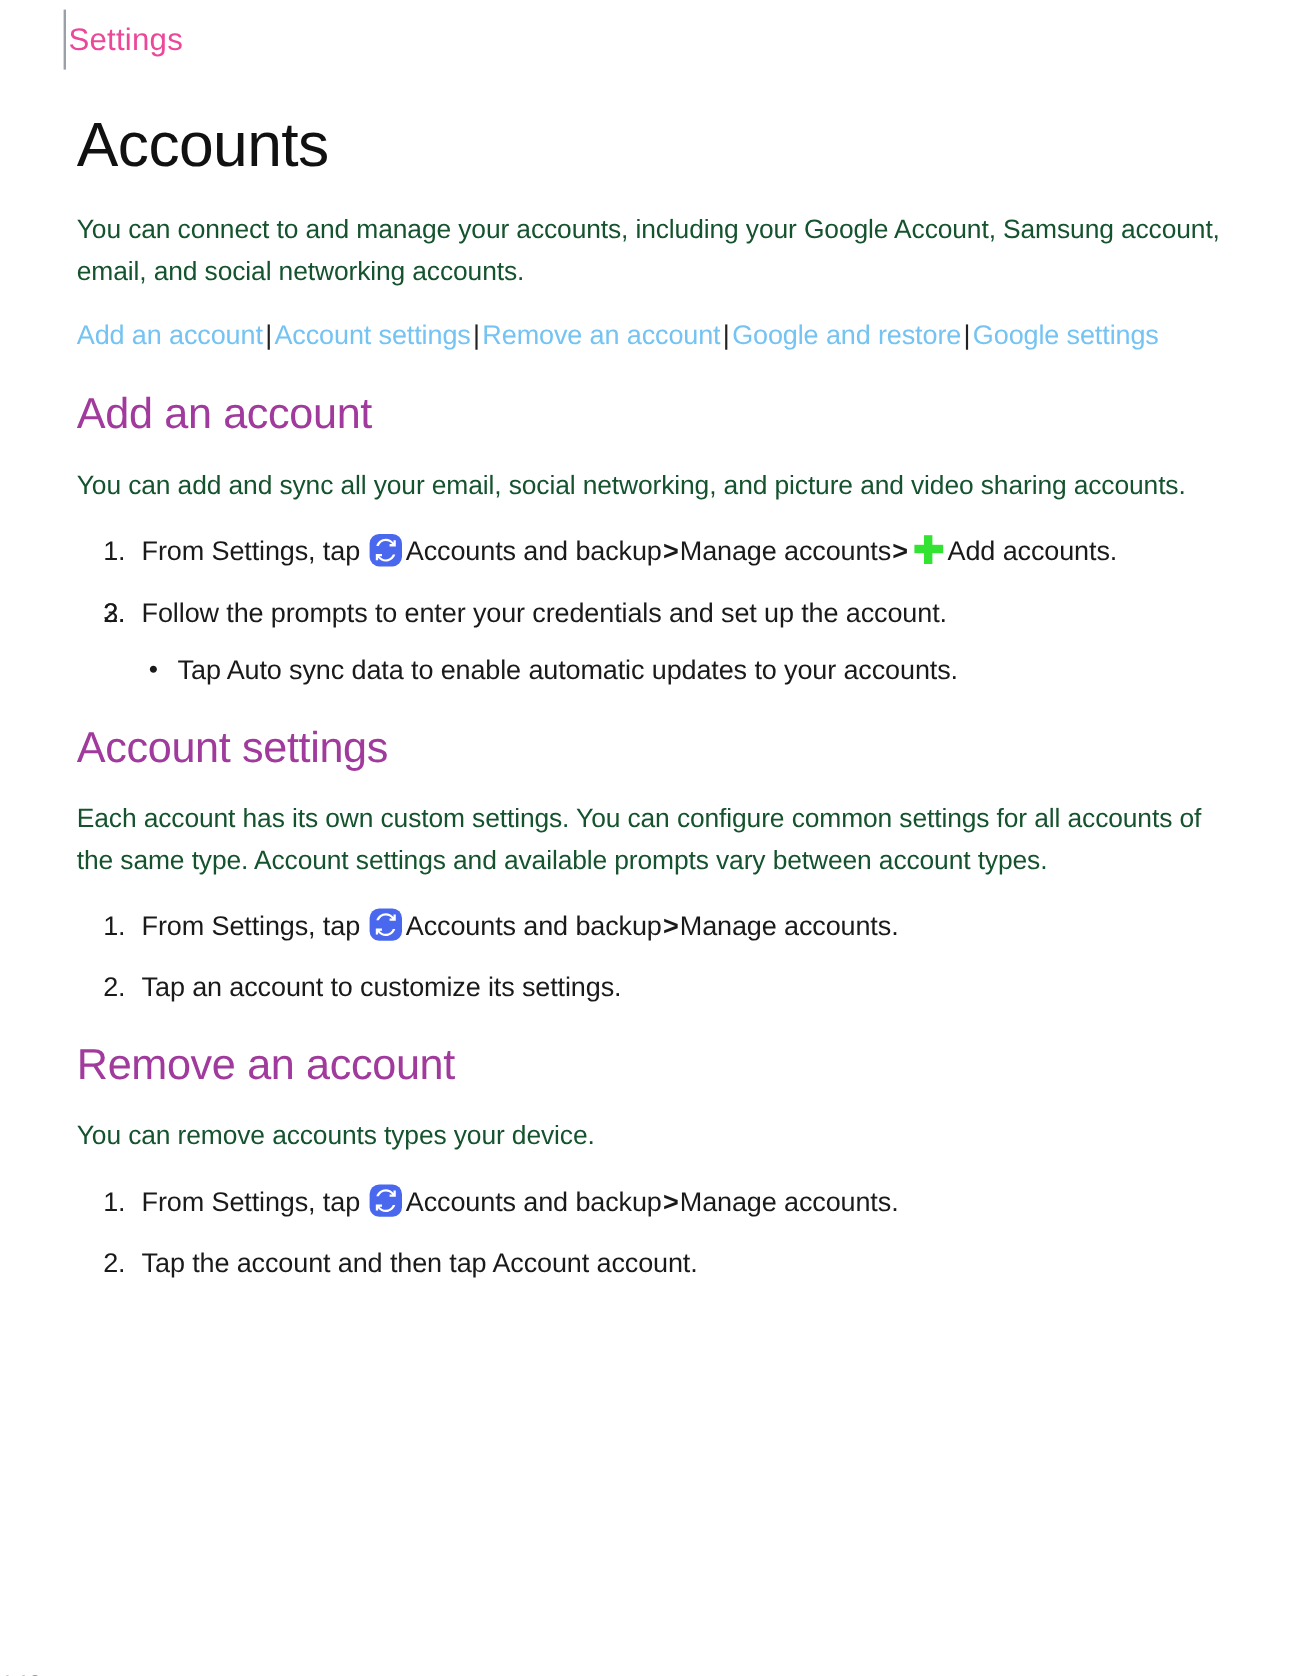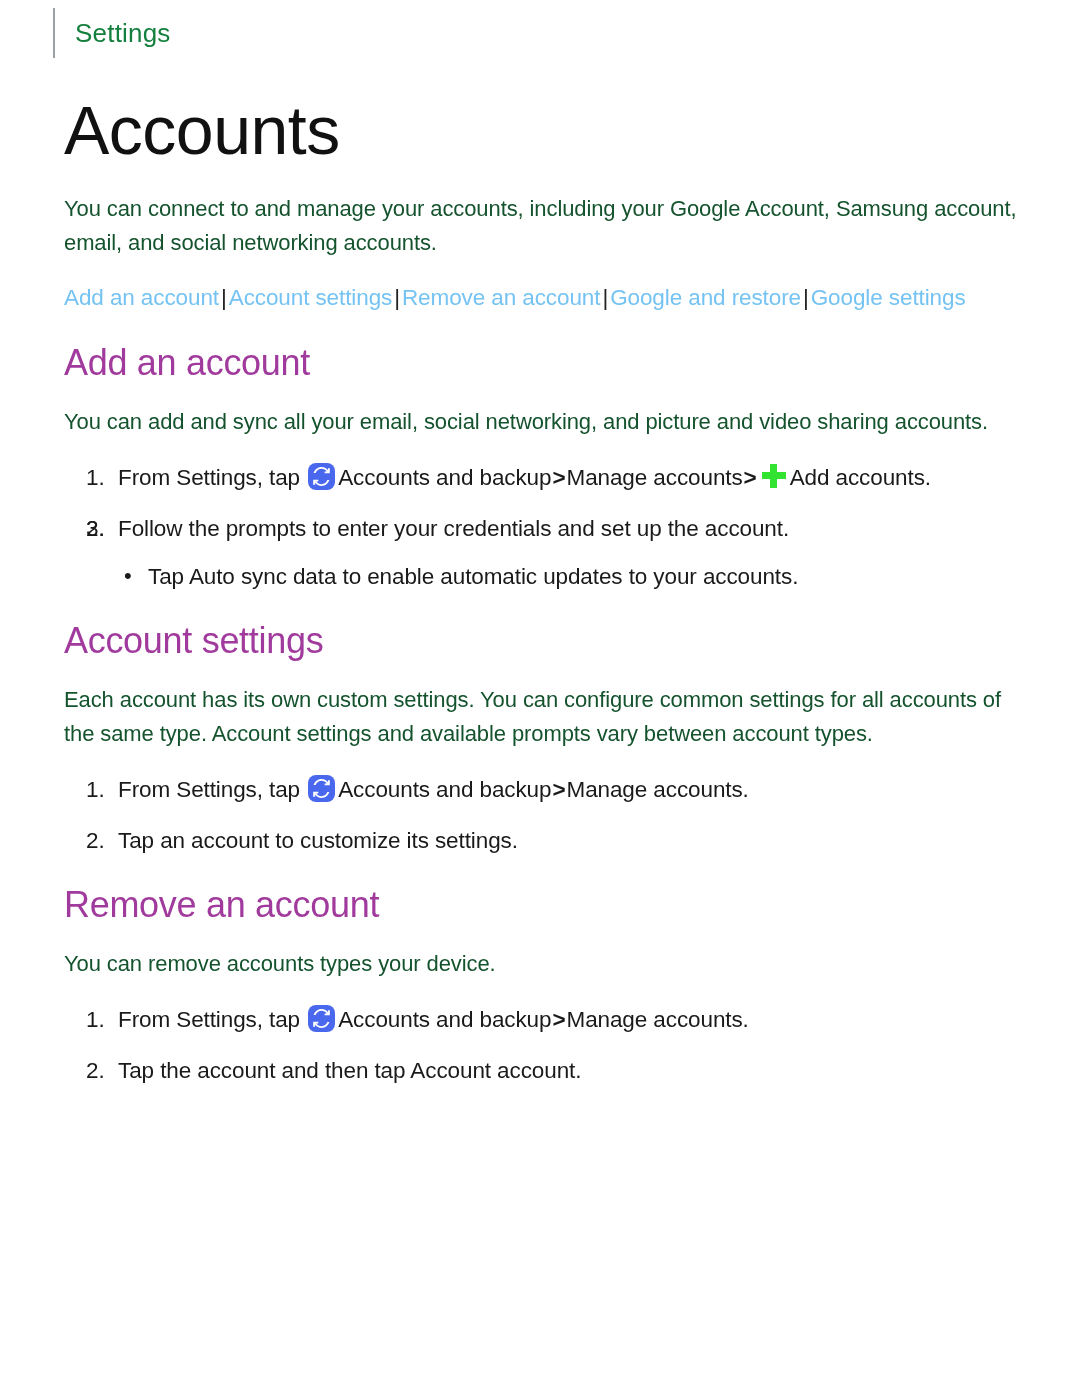--- a/index.html
+++ b/index.html
@@ -33,36 +33,36 @@
     align-items: center;
   }
   .header-rule {
     width: 2px;
     height: 50px;
     background: #9aa0a6;
     flex: 0 0 auto;
   }
   .header-label {
     font-size: 26px;
-    color: #15803d;
+    color: #ec4899;
     letter-spacing: 0.2px;
-    padding-left: 20px;
+    padding-left: 2px;
     font-weight: 400;
   }
 
   
   .content {
     position: absolute;
     left: 64px;
     top: 92px;
     width: 954px;
   }
 
   h1.page-title {
-    font-size: 68px;
+    font-size: 52px;
     font-weight: 400;
     line-height: 1.12;
     margin: 0 0 24px 0;
     letter-spacing: -0.5px;
     color: #111111;
   }
 
   p.body-text {
     font-size: 22px;
     line-height: 1.56;

